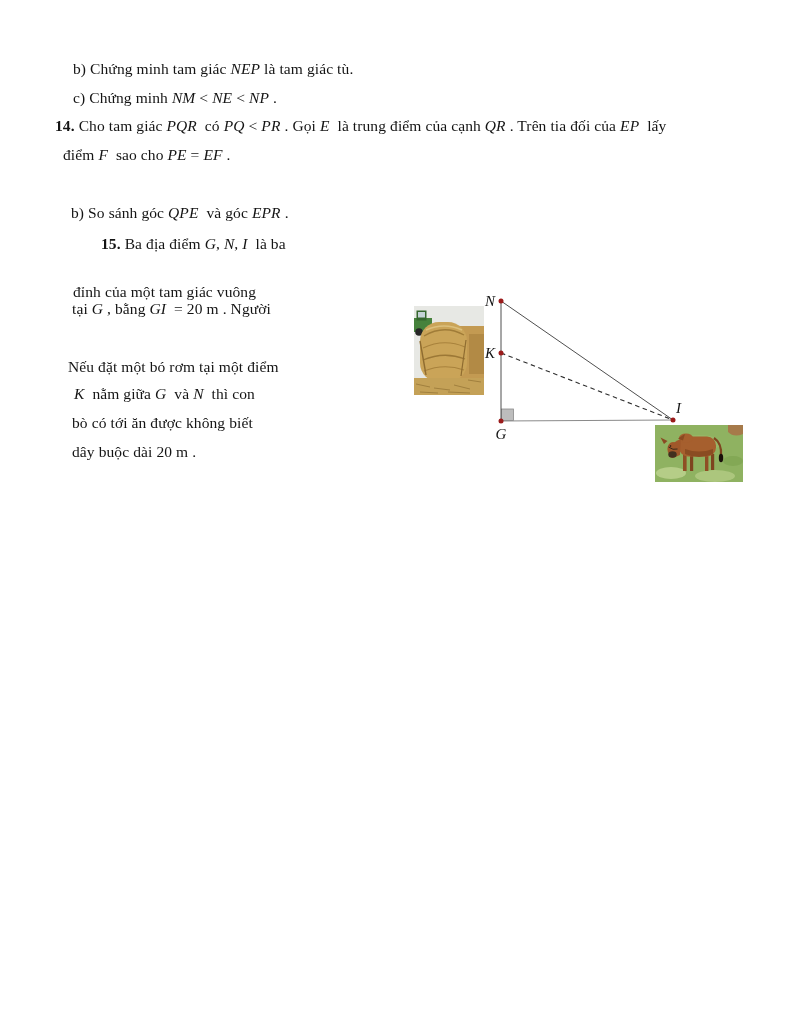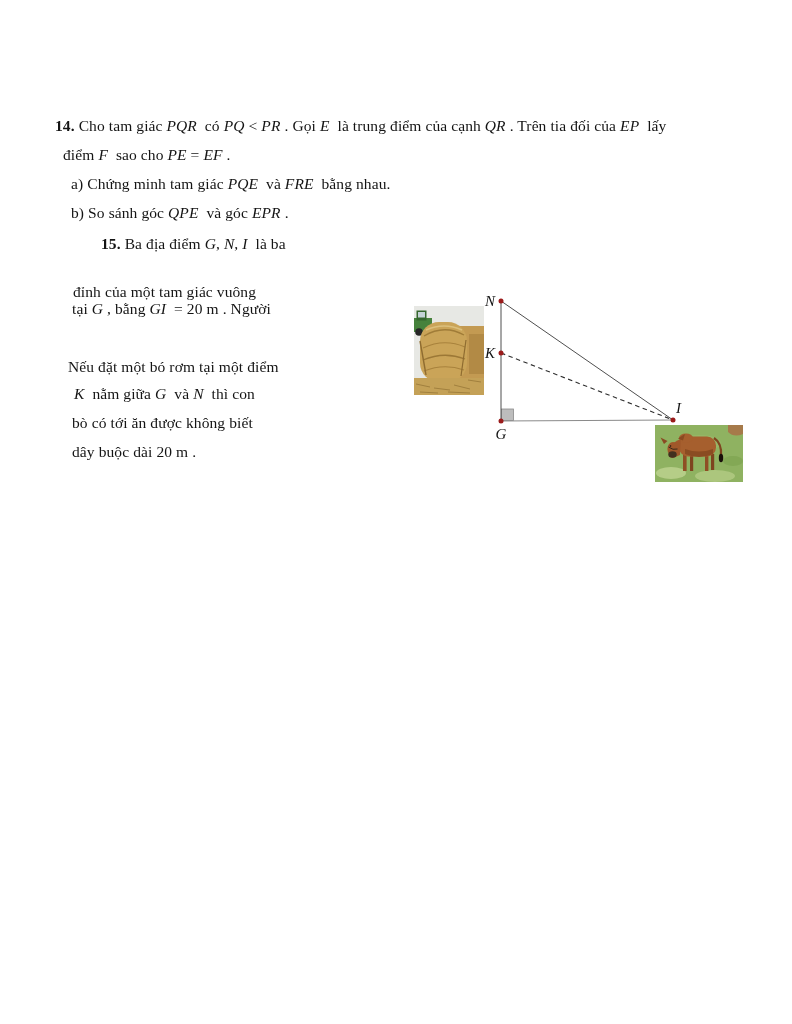--- a/index.html
+++ b/index.html
@@ -50,23 +50,24 @@
   .photo{position:absolute;}
   .haystack{left:414px;top:306px;width:70px;height:89px;}
   .cow{left:655px;top:425px;width:88px;height:57px;}
 </style>
 </head>
 <body>
 
 <div class="page">
 
   <div class="doc">
+      <div class="line line-0 sub"><span class="seg-n">b) Chứng minh tam giác </span><span class="seg-i">NEP</span><span class="seg-n"> là tam giác tù.</span></div>
+      <div class="line line-1 sub"><span class="seg-n">c) Chứng minh </span><span class="seg-i">NM</span><span class="seg-n"> &lt; </span><span class="seg-i">NE</span><span class="seg-n"> &lt; </span><span class="seg-i">NP</span><span class="seg-n"> .</span></div>
       <div class="line line-2 item"><span class="seg-b">14.</span><span class="seg-n"> Cho tam giác </span><span class="seg-i">PQR</span><span class="seg-n">  có </span><span class="seg-i">PQ</span><span class="seg-n"> &lt; </span><span class="seg-i">PR</span><span class="seg-n"> . Gọi </span><span class="seg-i">E</span><span class="seg-n">  là trung điểm của cạnh </span><span class="seg-i">QR</span><span class="seg-n"> . Trên tia đối của </span><span class="seg-i">EP</span><span class="seg-n">  lấy</span></div>
       <div class="line line-3 cont"><span class="seg-n">điểm </span><span class="seg-i">F</span><span class="seg-n">  sao cho </span><span class="seg-i">PE</span><span class="seg-n"> = </span><span class="seg-i">EF</span><span class="seg-n"> .</span></div>
-      <div class="line line-4 sub"><span class="seg-n">a) Chứng minh tam giác </span><span class="seg-i">PQE</span><span class="seg-n">  và </span><span class="seg-i">FRE</span><span class="seg-n">  bằng nhau.</span></div>
       <div class="line line-5 sub"><span class="seg-n">b) So sánh góc </span><span class="seg-i">QPE</span><span class="seg-n">  và góc </span><span class="seg-i">EPR</span><span class="seg-n"> .</span></div>
       <div class="line line-6 item"><span class="seg-b">15.</span><span class="seg-n"> Ba địa điểm </span><span class="seg-i">G</span><span class="seg-n">, </span><span class="seg-i">N</span><span class="seg-n">, </span><span class="seg-i">I</span><span class="seg-n">  là ba</span></div>
       <div class="line line-7 sub"><span class="seg-n">đỉnh của một tam giác vuông</span></div>
       <div class="line line-8 sub"><span class="seg-n">tại </span><span class="seg-i">G</span><span class="seg-n"> , bằng </span><span class="seg-i">GI</span><span class="seg-n">  = 20 m . Người</span></div>
       <div class="line line-10 sub"><span class="seg-n">Nếu đặt một bó rơm tại một điểm</span></div>
       <div class="line line-11 sub"><span class="seg-i">K</span><span class="seg-n">  nằm giữa </span><span class="seg-i">G</span><span class="seg-n">  và </span><span class="seg-i">N</span><span class="seg-n">  thì con</span></div>
       <div class="line line-12 sub"><span class="seg-n">bò có tới ăn được không biết</span></div>
       <div class="line line-13 sub"><span class="seg-n">dây buộc dài </span><span class="seg-n">20 m</span><span class="seg-n"> .</span></div>
     </div>
 

